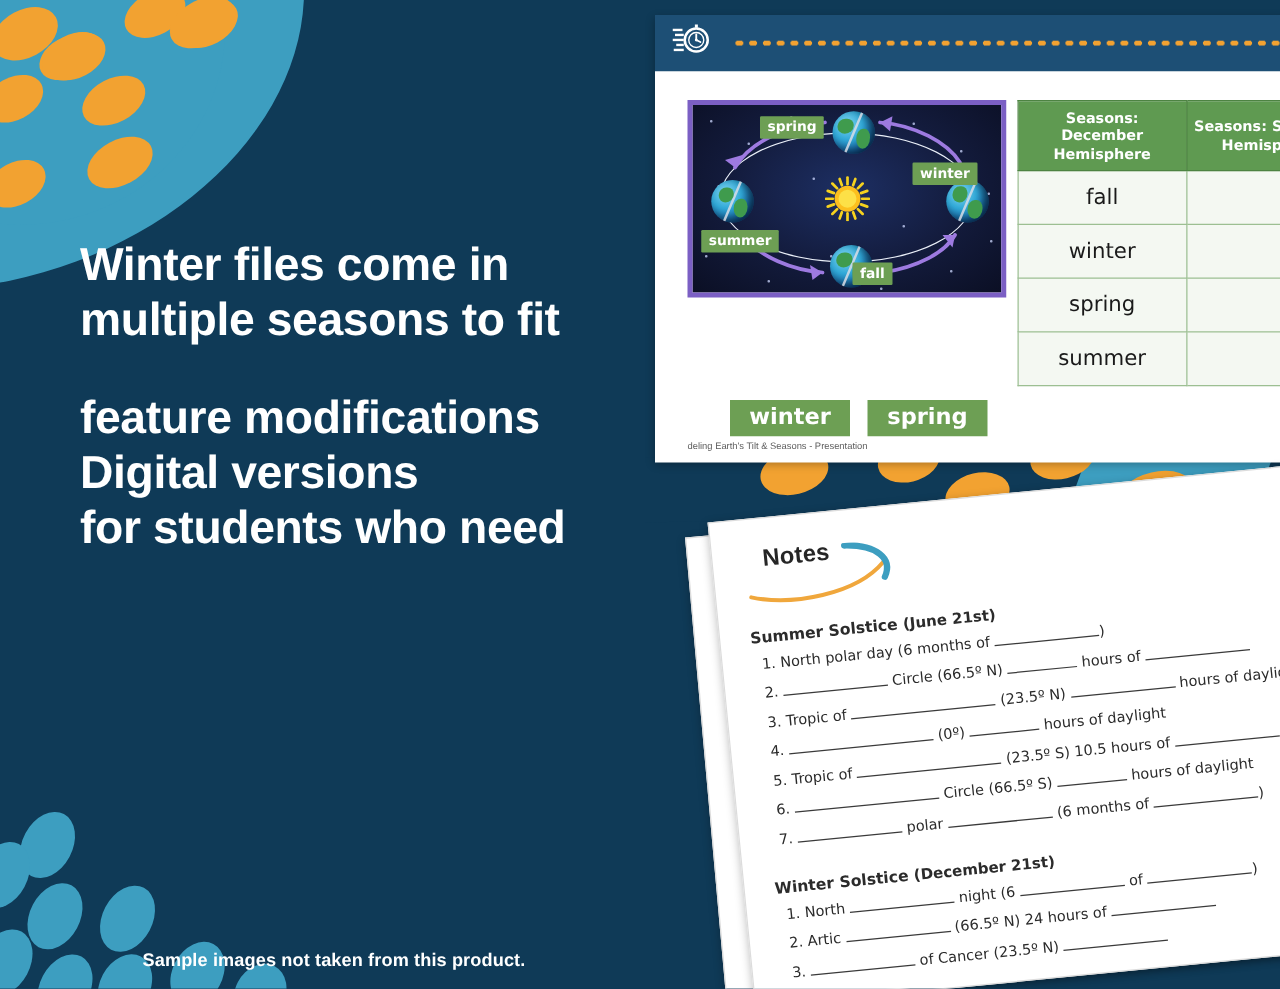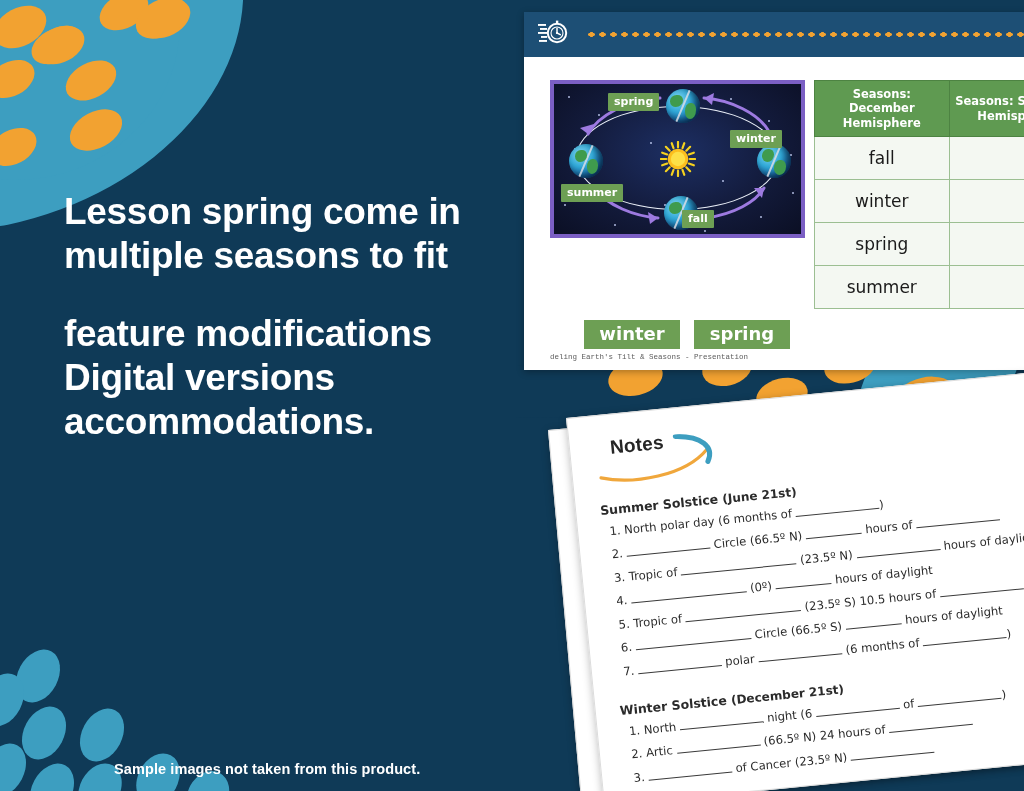--- a/index.html
+++ b/index.html
@@ -265,21 +265,21 @@
     text-align: center;
     padding: 3px 0 5px;
     font-family: "DejaVu Sans", sans-serif;
   }
   .slide-footer {
     position: absolute;
     left: 26px;
     bottom: 9px;
     font-size: 7.5px;
     color: #5d5d5d;
-    font-family: Liberation Mono, monospace;
+    font-family: Liberation Sans, sans-serif;
   }
 
   
   .paper {
     position: absolute;
     background: #ffffff;
     box-shadow: 0 2px 8px rgba(0,0,0,0.28);
     border: 1px solid #dcdcdc;
     box-sizing: border-box;
   }
@@ -372,26 +372,26 @@
   <div class="band">
     <div class="band-teal"></div>
     <div class="dot-orange" style="left:92px;top:-4px;width:55px;height:36px;transform:rotate(-12deg);"></div>
     <div class="dot-orange" style="left:186px;top:-10px;width:50px;height:34px;transform:rotate(-12deg);"></div>
     <div class="dot-orange" style="left:240px;top:18px;width:52px;height:34px;transform:rotate(-12deg);"></div>
     <div class="dot-orange" style="left:308px;top:-10px;width:52px;height:34px;transform:rotate(-12deg);"></div>
     <div class="dot-orange" style="left:378px;top:20px;width:62px;height:38px;transform:rotate(-12deg);"></div>
   </div>
 
   <div class="copy-block">
-    <div class="copy-line">Lesson spring come in</div>
+    <div class="copy-line">Winter files come in</div>
     <div class="copy-line">multiple seasons to fit</div>
     <div class="copy-gap"></div>
     <div class="copy-line">feature modifications</div>
     <div class="copy-line">Digital versions</div>
-    <div class="copy-line">accommodations.</div>
+    <div class="copy-line">for students who need</div>
   </div>
 
   <div class="disclaimer">Sample images not taken from this product.</div>
 
   <div class="slide">
 
     <div class="slide-header">
       <span>
         <svg width="30" height="26" viewBox="0 0 30 26">
           <g fill="#ffffff">

